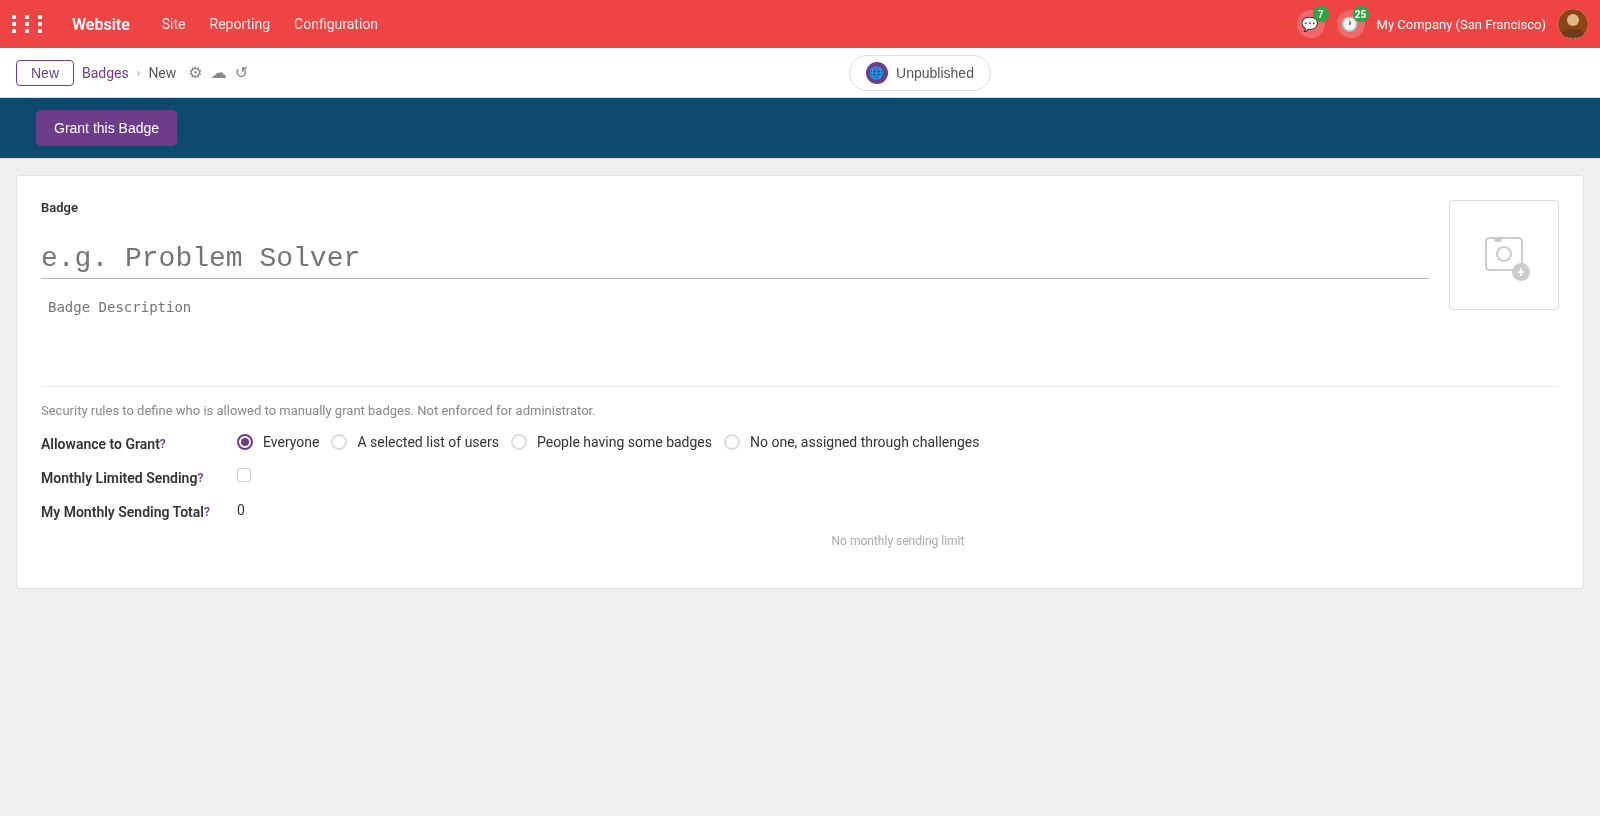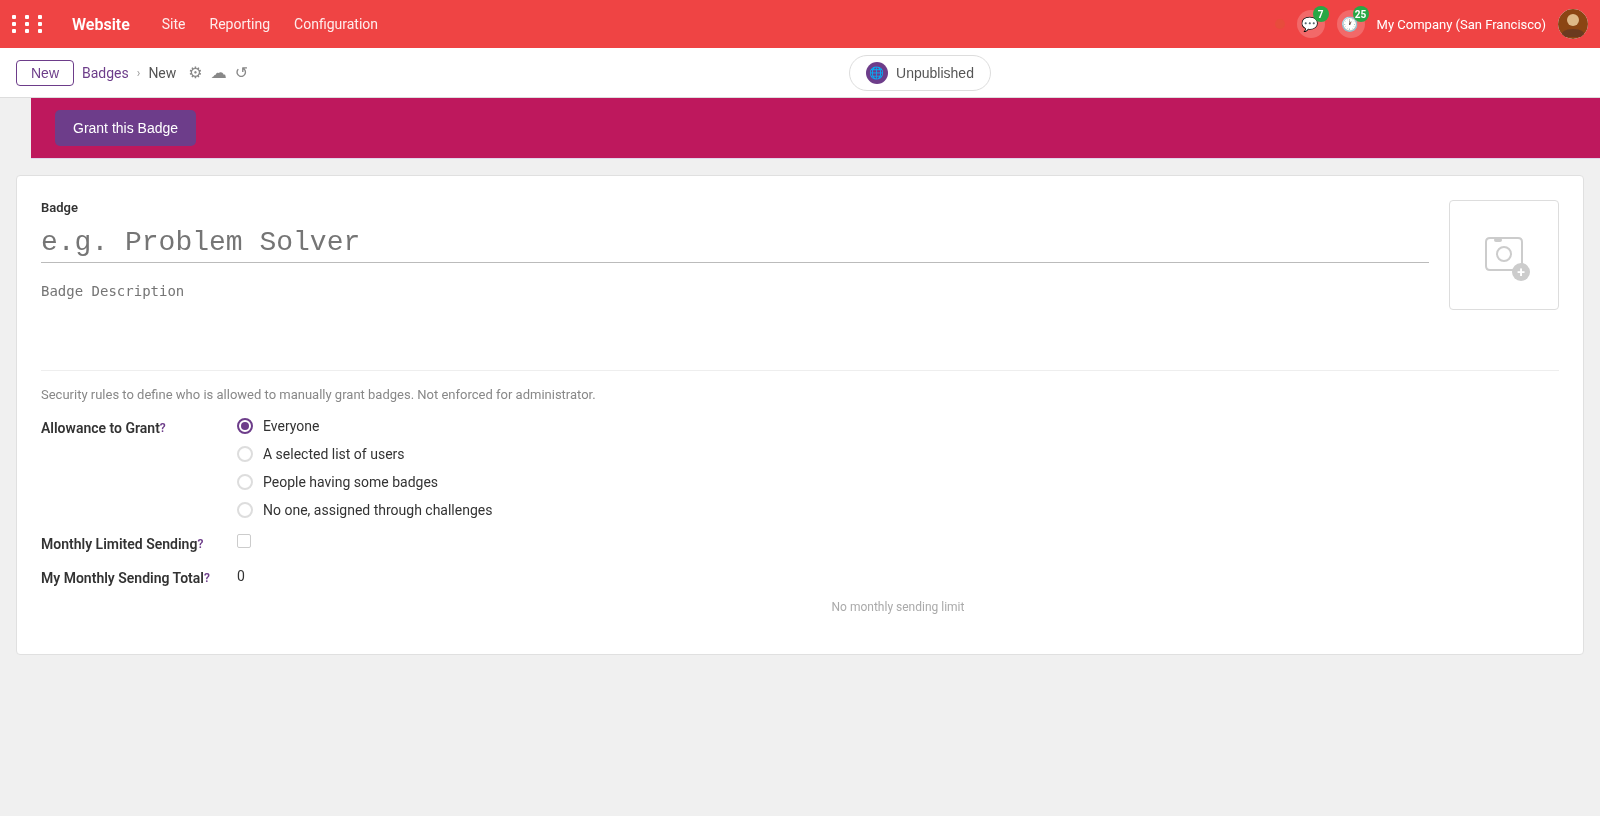--- a/index.html
+++ b/index.html
@@ -75,24 +75,23 @@
       align-items: center;
       gap: 8px;
       cursor: pointer;
       font-size: 14px;
       color: #555;
     }
     .globe-circle { width: 22px; height: 22px; background: #6d3d8a; border-radius: 50%; display: flex; align-items: center; justify-content: center; color: white; font-size: 12px; }
 
     
     .action-bar {
-      background: #be185d;
-      padding: 12px 24px;
+      background: #0c4a6e;
+      padding: 12px 36px;
       border-bottom: 1px solid #e0d5ec;
-      margin-left: 31px;
     }
     .btn-grant {
       background: #6d3d8a;
       color: white;
       border: none;
       padding: 10px 18px;
       border-radius: 5px;
       cursor: pointer;
       font-size: 14px;
       font-weight: 500;
@@ -105,41 +104,42 @@
       border-radius: 4px;
       padding: 24px;
       border: 1px solid #e0e0e0;
     }
 
     .form-section-top {
       display: flex;
       gap: 20px;
     }
     .form-fields { flex: 1; }
-    .badge-label { font-size: 13px; font-weight: 600; color: #333; margin-bottom: 8px; }
+    .badge-label { font-size: 13px; font-weight: 600; color: #333; margin-bottom: 24px; }
     .badge-name-input {
       width: 100%;
       border: none;
       border-bottom: 1px solid #bbb;
       font-size: 28px;
       color: #aaa;
       padding: 4px 0;
       margin-bottom: 20px;
       outline: none;
       font-family: Liberation Mono, monospace;
     }
     .badge-desc-input {
       width: 100%;
       border: none;
       color: #aaa;
       font-size: 14px;
       outline: none;
       min-height: 60px;
       resize: none;
       background: transparent;
+      margin-left: 7px;
     }
 
     .badge-image-upload {
       width: 110px;
       height: 110px;
       border: 1px solid #ddd;
       border-radius: 4px;
       display: flex;
       align-items: center;
       justify-content: center;
@@ -149,21 +149,21 @@
 
     .section-divider { border: none; border-top: 1px solid #eee; margin: 24px 0 16px 0; }
     .section-title { font-size: 12px; font-weight: 700; color: #888; text-transform: uppercase; letter-spacing: 0.5px; margin-bottom: 12px; }
     .section-desc { font-size: 13px; color: #888; margin-bottom: 16px; }
 
     .form-row { display: flex; gap: 16px; margin-bottom: 16px; align-items: flex-start; }
     .form-label { width: 180px; font-size: 14px; font-weight: 600; color: #333; display: flex; align-items: center; padding-top: 2px; flex-shrink: 0; }
     .help-icon { color: #6d3d8a; font-size: 12px; cursor: pointer; }
     .form-control { flex: 1; }
 
-    .radio-group { display: flex; flex-direction: column; gap: 12px; }
+    .radio-group { display: flex; flex-direction: row; gap: 12px; }
     .radio-item { display: flex; align-items: center; gap: 10px; font-size: 14px; color: #333; cursor: pointer; }
     .radio-circle { width: 16px; height: 16px; border: 2px solid #ddd; border-radius: 50%; flex-shrink: 0; display: flex; align-items: center; justify-content: center; }
     .radio-circle.selected { border-color: #6d3d8a; }
     .radio-dot { width: 8px; height: 8px; background: #6d3d8a; border-radius: 50%; }
 
     .checkbox-item { display: flex; align-items: center; gap: 8px; }
     .checkbox-box { width: 14px; height: 14px; border: 1px solid #ccc; border-radius: 2px; flex-shrink: 0; }
 
     .monthly-value { font-size: 14px; color: #333; }
     .monthly-hint { font-size: 12px; color: #aaa; margin-top: 16px; text-align: center; }

